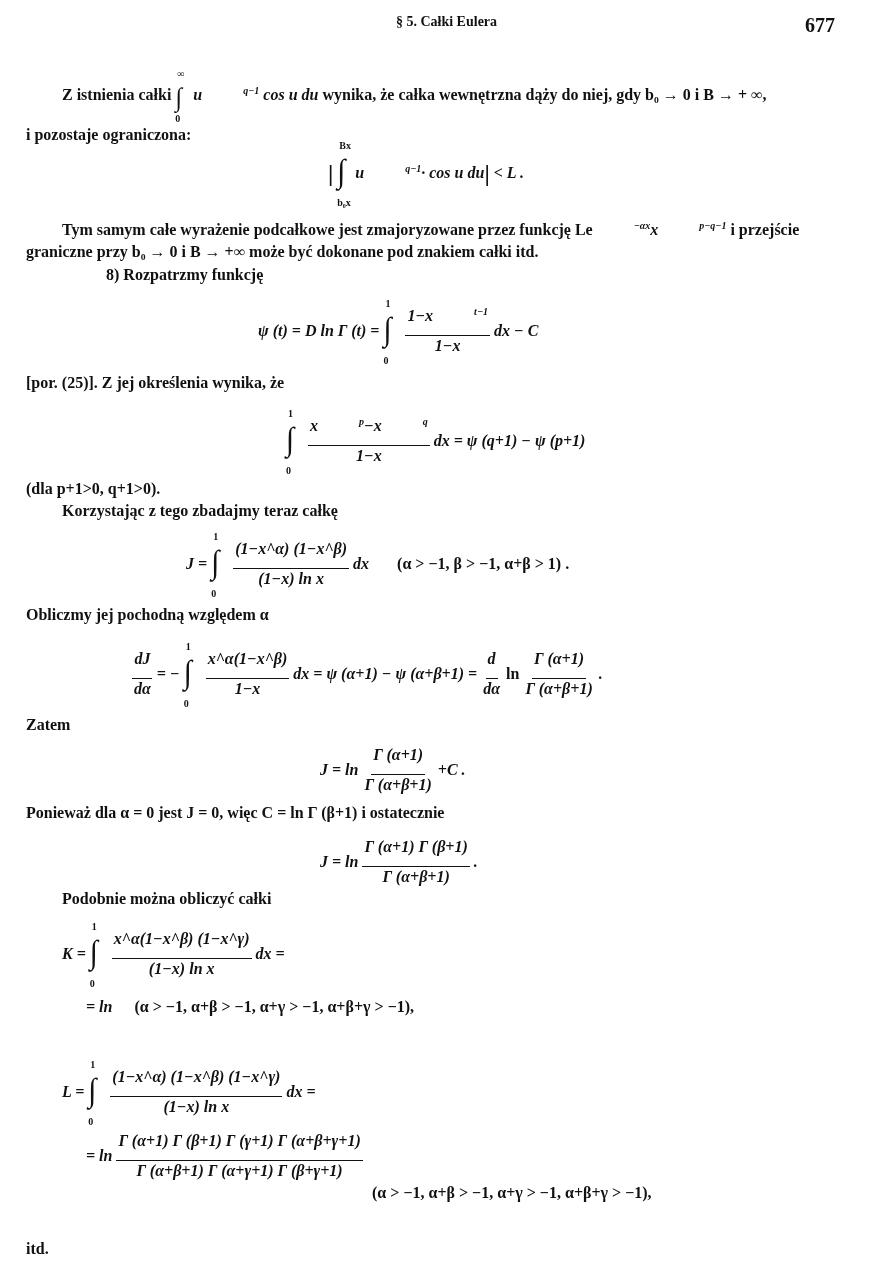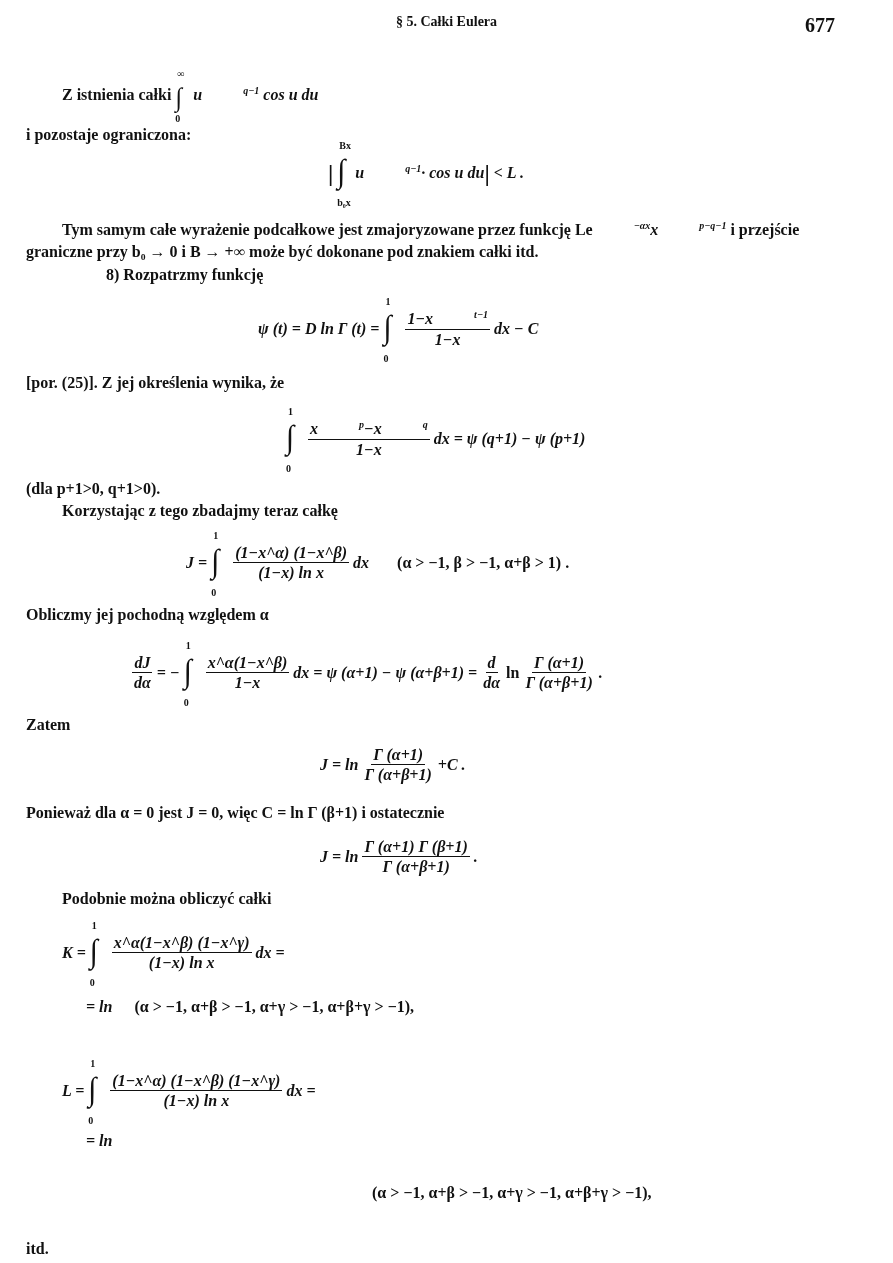--- a/index.html
+++ b/index.html
@@ -16,41 +16,42 @@
   .eq { display: flex; align-items: center; font-style: italic; font-size: 16px; }
   .eq .up { font-style: normal; }
   .int {
     position: relative; display: inline-block; width: 14px; height: 46px;
     margin: 0 4px; font-style: normal;
   }
   .int .sym { position: absolute; left: 0; top: 4px; font-size: 30px; line-height: 34px; font-weight: normal; transform: scaleY(1.1); }
   .int .hi { position: absolute; left: 2px; top: -10px; font-size: 10px; }
   .int .lo { position: absolute; left: 0px; bottom: -12px; font-size: 10px; }
   .frac { display: inline-flex; flex-direction: column; align-items: center; margin: 0 4px; vertical-align: middle; }
-  .frac .num { padding: 0 2px 0; border-bottom: 1.5px solid #111; }
+  .frac .num { padding: 0 2px 10px; border-bottom: 1.5px solid #111; }
   .frac .den { padding: 1px 2px 0; }
   sup { font-size: 10px; margin-left: 41px; }
   .sp { display: inline-block; width: 10px; }
   .cond { font-style: normal; }
 </style>
 </head>
 <body>
 
 <div class="abs header-title">§ 5. Całki Eulera</div>
 <div class="abs page-num">677</div>
 
 <div class="abs line eq" style="left:62px; top:78px; font-style:normal;">
   <span>Z istnienia całki</span>
   <span class="int" style="height:34px;">
     <span class="sym" style="font-size:24px; top:2px;">∫</span>
     <span class="hi">∞</span>
     <span class="lo">0</span>
   </span>
   <span class="i"><span>u</span><sup>q−1</sup></span>&nbsp;
   <span class="i">cos u du</span>&nbsp;
+  <span>wynika, że całka wewnętrzna dąży do niej, gdy b₀ → 0 i B → + ∞,</span>
 </div>
 <div class="abs line" style="left:26px; top:126px;">i pozostaje ograniczona:</div>
 
 <div class="abs eq" style="left:328px; top:150px;">
   <span style="font-style:normal; font-size:24px;">|</span>
   <span class="int">
     <span class="sym">∫</span>
     <span class="hi">Bx</span>
     <span class="lo">b₀x</span>
   </span>
@@ -196,16 +197,20 @@
       <span class="lo">0</span>
   </span>
   <span class="frac">
       <span class="num">(1−x^α) (1−x^β) (1−x^γ)</span>
       <span class="den">(1−x) ln x</span>
     </span>
   <span>dx =</span>
 </div>
 <div class="abs eq" style="left:86px; top:1132px;">
   <span>= ln</span>
+  <span class="frac">
+      <span class="num">Γ (α+1) Γ (β+1) Γ (γ+1) Γ (α+β+γ+1)</span>
+      <span class="den">Γ (α+β+1) Γ (α+γ+1) Γ (β+γ+1)</span>
+    </span>
 </div>
 <div class="abs line cond" style="left:372px; top:1184px;">(α &gt; −1, α+β &gt; −1, α+γ &gt; −1, α+β+γ &gt; −1),</div>
 
 <div class="abs line" style="left:26px; top:1212px;margin-top:28px;">itd.</div>
 
 </body></html>

